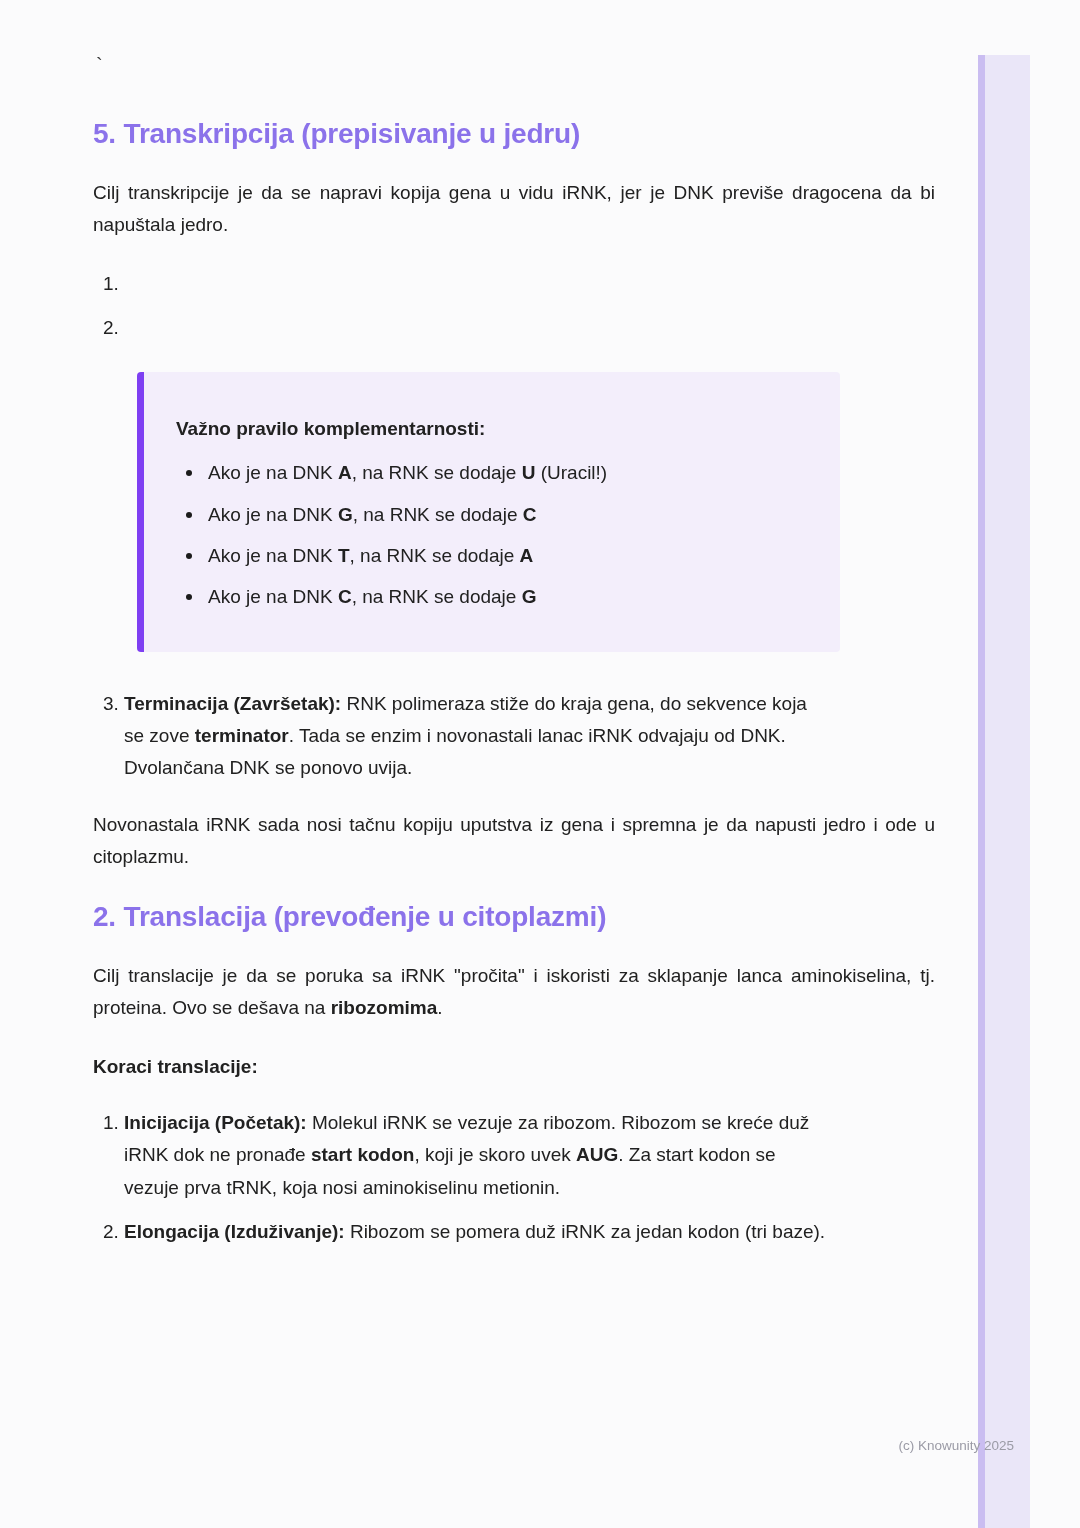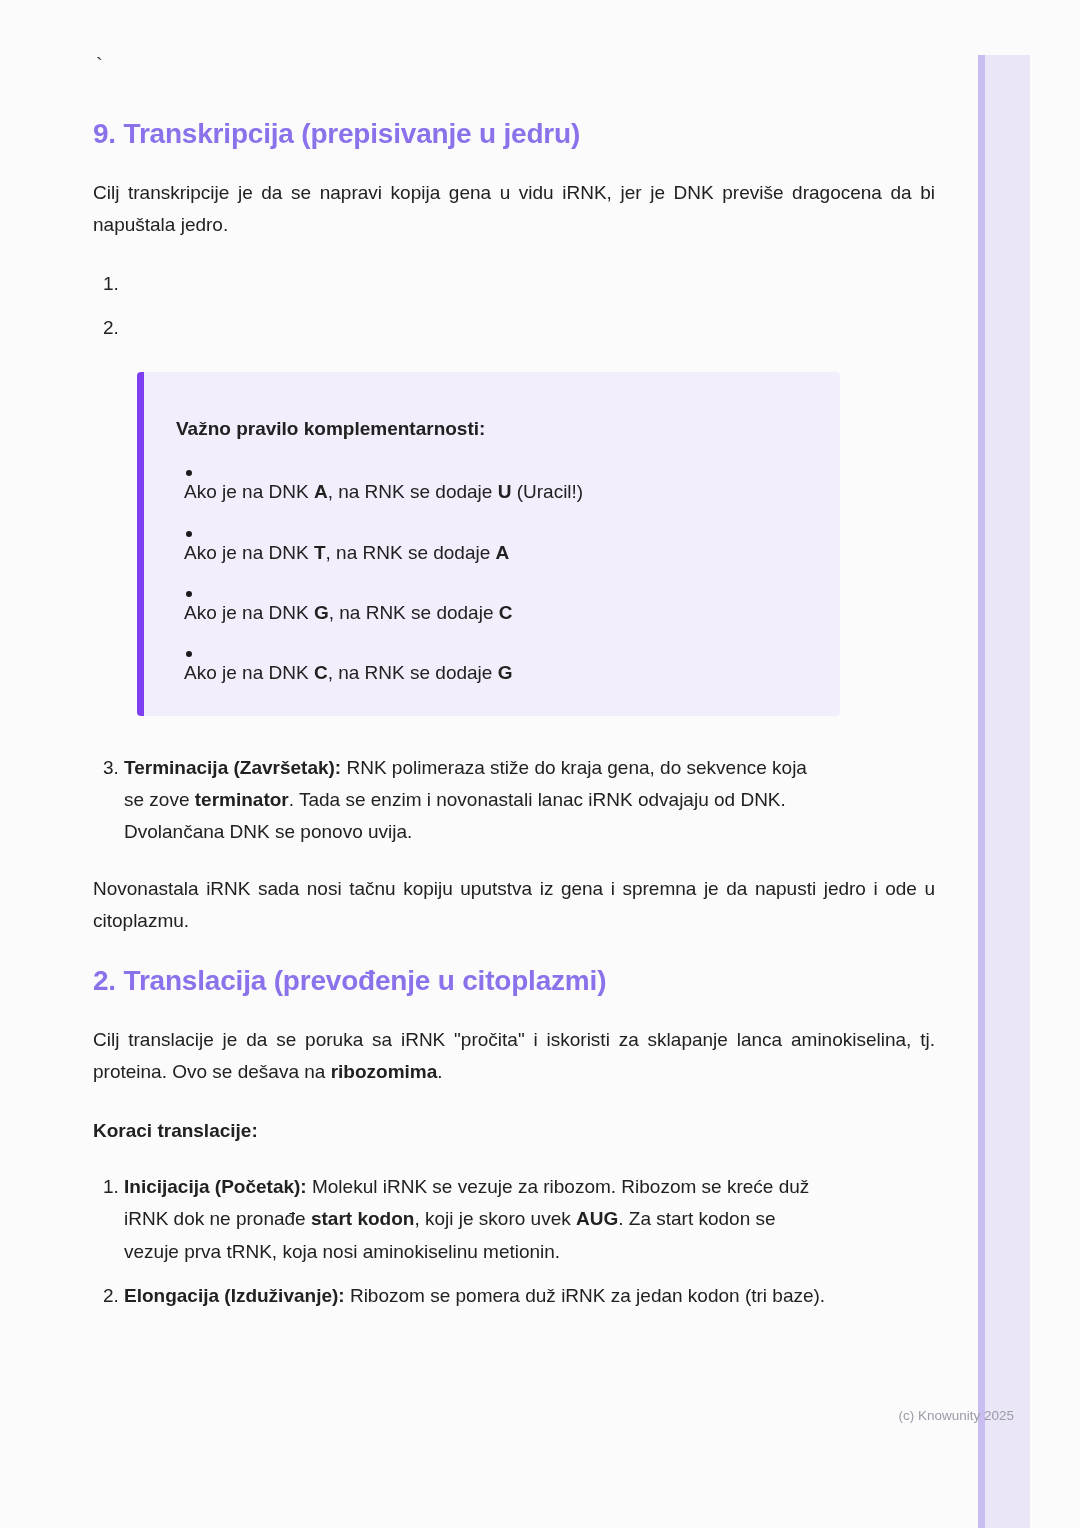--- a/index.html
+++ b/index.html
@@ -35,38 +35,38 @@
   .olitem .itext{width:703px;text-align:left;}
   .callout{
     margin:28px 0 36px 34px;width:703px;
     background:var(--callout_bg);
     border-left:7px solid var(--callout_bar);
     border-radius:4px;
     padding:24px 28px 26px 32px;
   }
   .callout-title{font-weight:700;margin:17px 0 12px;}
   .callout-list{margin:0 0 0 8px;padding:0;list-style:none;}
-  .bullet-item{display:flex;margin:0 0 9px;flex-direction:column;}
-  .bullet-item:last-child{margin-bottom:0;}
+  .bullet-item{display:flex;margin:0 0 9px;}
+  .bullet-item:last-child{margin-bottom:12px;}
   .dot{width:6px;height:6px;border-radius:50%;background:#1b1b1b;margin:13px 16px 0 2px;flex:none;}
   .footer{
-    position:absolute;top:1408px;right:66px;z-index:3;
+    position:absolute;top:1438px;right:66px;z-index:3;
     font-size:13.5px;color:var(--muted);line-height:1.2;
   }
 </style>
 </head>
 <body>
 
 <div class="side-strip"></div>
 
 <div class="stray">`</div>
 
 <div class="content">
 
-  <h1 class="sec-heading">9. Transkripcija (prepisivanje u jedru)</h1>
+  <h1 class="sec-heading">5. Transkripcija (prepisivanje u jedru)</h1>
 
   <p class="para">Cilj transkripcije je da se napravi kopija gena u vidu iRNK, jer je DNK previše dragocena da bi napuštala jedro.</p>
 
 
   <div class="olist">
     <div class="olitem">
       <span class="num">1.</span>
     </div>
     <div class="olitem">
       <span class="num">2.</span>
@@ -74,25 +74,25 @@
 
     <div class="callout">
       <div class="callout-title">Važno pravilo komplementarnosti:</div>
       <ul class="callout-list">
         <li class="bullet-item">
           <span class="dot"></span>
           <div><span>Ako je na DNK </span><b>A</b><span>, na RNK se dodaje </span><b>U</b><span> (Uracil!)</span></div>
         </li>
         <li class="bullet-item">
           <span class="dot"></span>
-          <div><span>Ako je na DNK </span><b>T</b><span>, na RNK se dodaje </span><b>A</b></div>
+          <div><span>Ako je na DNK </span><b>G</b><span>, na RNK se dodaje </span><b>C</b></div>
         </li>
         <li class="bullet-item">
           <span class="dot"></span>
-          <div><span>Ako je na DNK </span><b>G</b><span>, na RNK se dodaje </span><b>C</b></div>
+          <div><span>Ako je na DNK </span><b>T</b><span>, na RNK se dodaje </span><b>A</b></div>
         </li>
         <li class="bullet-item">
           <span class="dot"></span>
           <div><span>Ako je na DNK </span><b>C</b><span>, na RNK se dodaje </span><b>G</b></div>
         </li>
       </ul>
     </div>
 
     <div class="olitem">
       <span class="num">3.</span>

